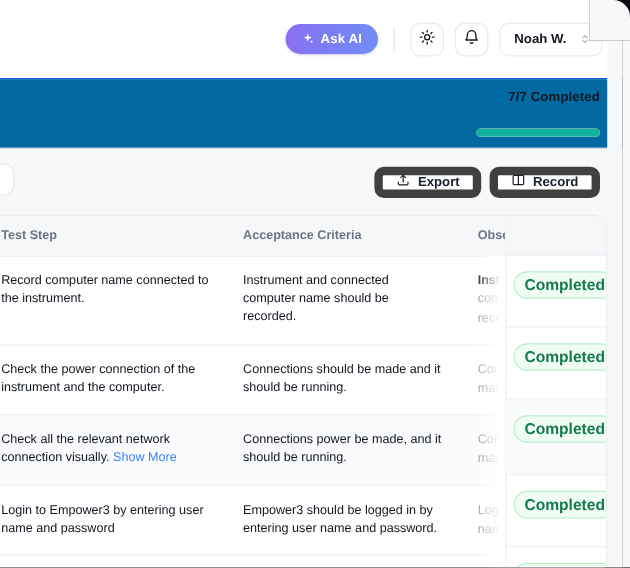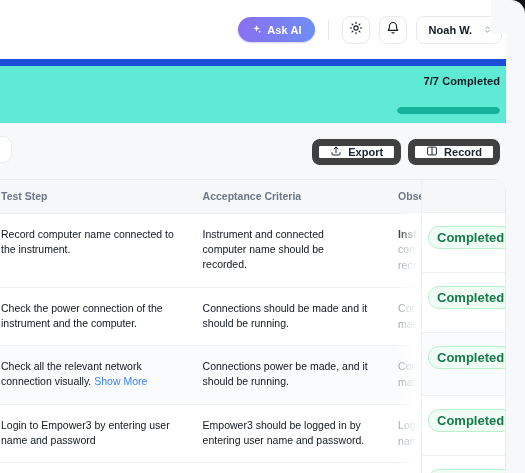--- a/index.html
+++ b/index.html
@@ -67,21 +67,21 @@
   }
 
   
   .topbar {
     height: 66px;
     background: #ffffff;
     display: flex;
     align-items: center;
     justify-content: flex-end;
     padding-right: 17px;
-    border-bottom: 7px solid #1d4ed8;
+    border-bottom: 1px solid #1d4ed8;
   }
   .topbar-right {
     display: flex;
     align-items: center;
     gap: 9px;
   }
 
   .ask-ai {
     display: inline-flex;
     align-items: center;
@@ -134,21 +134,21 @@
     font-weight: bold;
     color: #121821;
     cursor: pointer;
     white-space: nowrap;
   }
   .user-chip .caret { display: inline-flex; color: #aeb6c2; }
 
   
   .progress-strip {
     height: 58px;
-    background: #5eead4;
+    background: #0369a1;
     border-bottom: 1px solid #edeff2;
     display: flex;
     flex-direction: column;
     align-items: flex-end;
     justify-content: center;
     padding-right: 19px;
     gap: 20px;
   }
   .progress-label {
     font-size: 11px;

